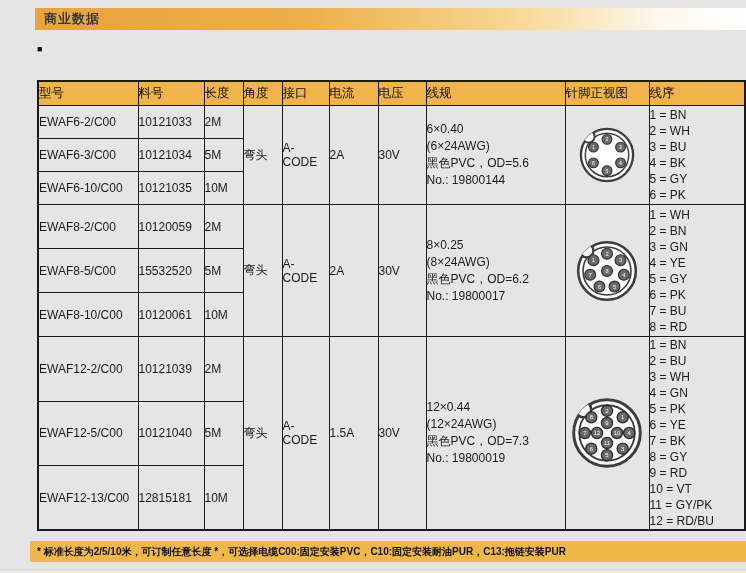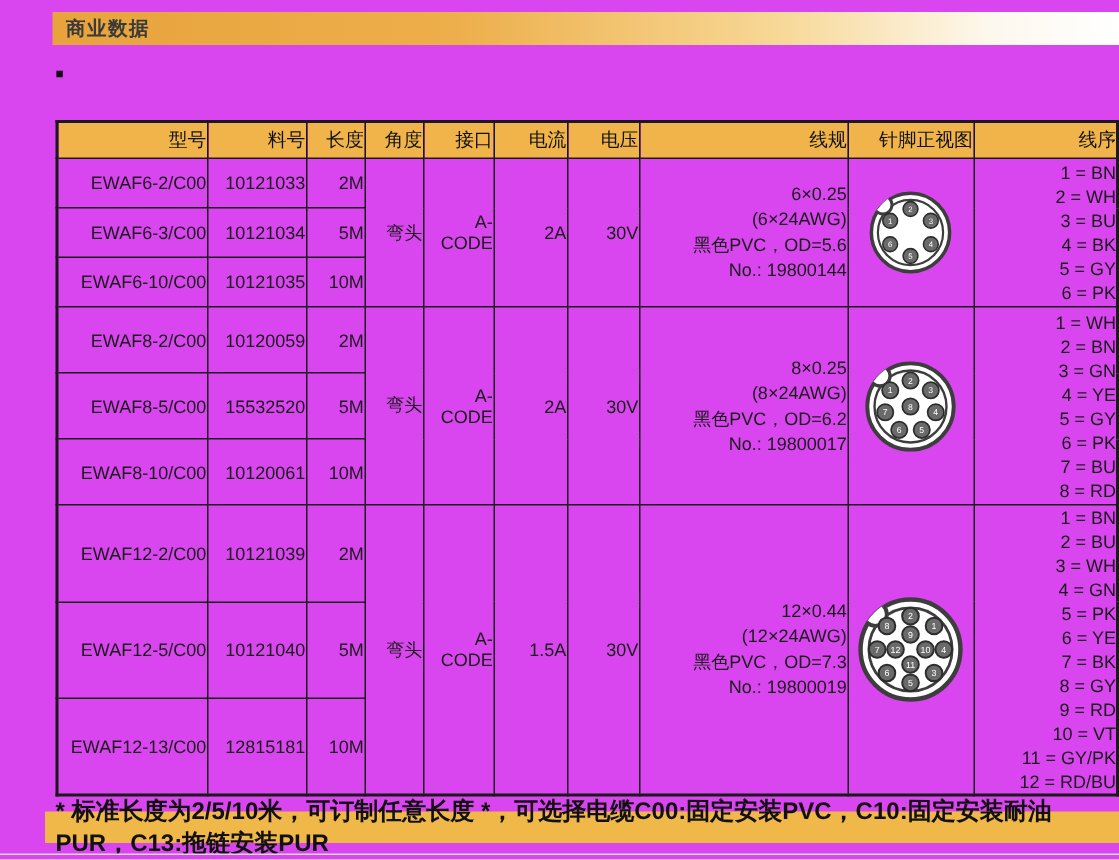--- a/index.html
+++ b/index.html
@@ -1,45 +1,45 @@
 <!DOCTYPE html>
 <html><head>
 <meta charset="utf-8">
 <style>
   html,body{margin:0;padding:0;background:#fff;}
   .page{
-    position:relative;width:746px;height:573px;background:#d946ef;
+    position:relative;width:746px;height:573px;background:#e5e5e5;
     font-family:"Liberation Sans",sans-serif;color:#1a1a1a;overflow:hidden;
   }
   .title-bar{
     position:absolute;left:35px;top:8px;width:711px;height:22px;
     background:linear-gradient(90deg,#E8A33C 0%,#EDAF4B 38%,#F7D896 68%,#FDF8EE 88%,#ffffff 100%);
     display:flex;align-items:center;padding-left:9px;box-sizing:border-box;
     font-size:13px;font-weight:bold;color:#3a3a3a;letter-spacing:1px;
   }
   .packaging{position:absolute;left:37px;top:41px;font-size:12px;line-height:17px;color:#222;}
   .pack-row{display:flex;align-items:flex-start;}
   .bullet{font-size:9px;margin-right:6px;line-height:17px;color:#111;}
   .pack-line2{padding-left:17px;}
   table.spec{
     position:absolute;left:37px;top:80px;border-collapse:collapse;table-layout:fixed;
     border:2px solid #1a1a1a;
   }
   table.spec th,table.spec td{
-    border:1px solid #1a1a1a;font-size:12px;text-align:right;vertical-align:middle;
+    border:1px solid #1a1a1a;font-size:12px;text-align:left;vertical-align:middle;
     padding:0;overflow:hidden;
   }
   table.spec th{background:#F0B44A;height:23px;font-weight:normal;font-size:12.5px;color:#111;}
   td.spec-lines{white-space:pre-line;line-height:17px;font-size:11.5px;}
   td.seq{text-align:left;padding-left:13px;white-space:pre-line;line-height:16px;font-size:11.5px;}
   .conn{display:flex;justify-content:center;align-items:center;}
   .footer-bar{
     position:absolute;left:30px;top:541px;width:716px;height:21px;background:#F0B749;
     display:flex;align-items:center;padding-left:7px;box-sizing:border-box;
-    font-size:16px;font-weight:bold;color:#111;
+    font-size:10px;font-weight:bold;color:#111;
   }
   .bottom-rule{position:absolute;left:0;top:569px;width:746px;height:1px;background:#d9d9d9;}
 </style>
 </head>
 <body>
 
 <div class="page">
 
   <div class="title-bar">
     <span>商业数据</span>
@@ -79,21 +79,21 @@
     </tr>
 
     <tr style="height:33px">
       <td>EWAF6-2/C00</td>
       <td>10121033</td>
       <td>2M</td>
       <td rowspan="3">弯头</td>
       <td rowspan="3">A-CODE</td>
       <td rowspan="3">2A</td>
       <td rowspan="3">30V</td>
-      <td rowspan="3" class="spec-lines">6×0.25
+      <td rowspan="3" class="spec-lines">6×0.40
 (6×24AWG)
 黑色PVC，OD=5.6
 No.: 19800144</td>
       <td rowspan="3">
         <div class="conn">
               <svg width="58" height="58" viewBox="0 0 100 100">
                 <defs>
                   <clipPath id="connclip0">
                     <circle cx="50" cy="50" r="46.5"></circle>
                   </clipPath>

